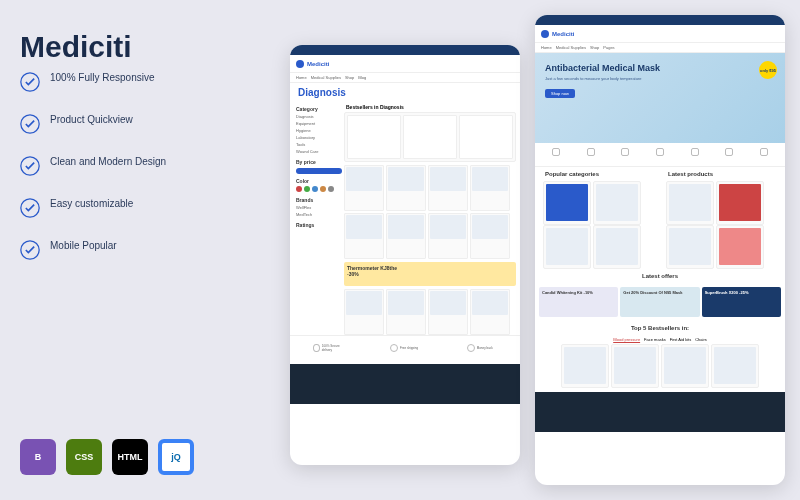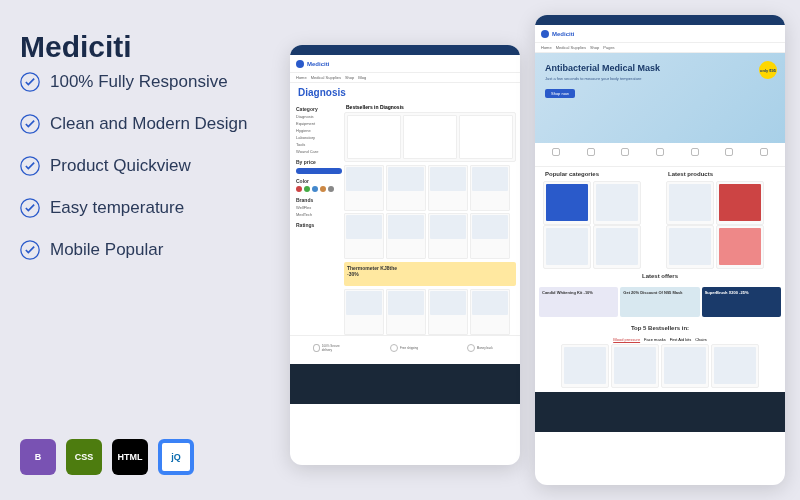--- a/index.html
+++ b/index.html
@@ -1,21 +1,21 @@
 <!DOCTYPE html>
 <html><head>
 <meta charset="utf-8">
 <style>
 *{margin:0;padding:0;box-sizing:border-box;font-family:Arial,sans-serif}
 body{background:#e8e8f0;width:800px;height:500px;overflow:hidden;position:relative}
 .left-panel{position:absolute;left:0;top:0;width:280px;height:500px;padding:30px 20px}
 .brand{font-size:30px;font-weight:600;color:#1a2b4a;margin-bottom:8px}
 .subtitle{font-size:14px;color:#3a4a6a;margin-bottom:40px}
 .features{list-style:none}
-.features li{display:flex;align-items:flex-start;margin-bottom:22px;font-size:17px;color:#2a3a5a}
+.features li{display:flex;align-items:flex-start;margin-bottom:22px;font-size:10px;color:#2a3a5a}
 .check-icon{width:20px;height:20px;margin-right:10px;flex-shrink:0}
 .check-icon svg{width:100%;height:100%}
 .tech-icons{position:absolute;bottom:25px;left:20px;display:flex;gap:10px}
 .tech-badge{width:36px;height:36px;border-radius:6px;display:flex;align-items:center;justify-content:center;font-size:9px;font-weight:bold;color:#fff}
 .tb-bootstrap{background:#7952b3}
 .tb-css{background:#4d7c0f}
 .tb-html{background:#000000}
 .tb-jquery{background:#fff;color:#0769ad;border:4px solid #3b82f6}
 .mockups{position:absolute;left:290px;top:15px;width:500px;height:470px}
 .mockup{position:absolute;background:#fff;border-radius:12px;box-shadow:0 4px 20px rgba(0,0,0,0.15);overflow:hidden}
@@ -78,35 +78,35 @@
             <circle cx="12" cy="12" r="11" fill="none" stroke="#2a5aca" stroke-width="1.5"></circle>
             <path d="M7 12l3 3 7-7" fill="none" stroke="#2a5aca" stroke-width="2"></path>
           </svg></span>
       <span>100% Fully Responsive</span>
     </li>
     <li>
       <span class="check-icon"><svg viewBox="0 0 24 24">
             <circle cx="12" cy="12" r="11" fill="none" stroke="#2a5aca" stroke-width="1.5"></circle>
             <path d="M7 12l3 3 7-7" fill="none" stroke="#2a5aca" stroke-width="2"></path>
           </svg></span>
+      <span>Product Quickview</span>
+    </li>
+    <li>
+      <span class="check-icon"><svg viewBox="0 0 24 24">
+            <circle cx="12" cy="12" r="11" fill="none" stroke="#2a5aca" stroke-width="1.5"></circle>
+            <path d="M7 12l3 3 7-7" fill="none" stroke="#2a5aca" stroke-width="2"></path>
+          </svg></span>
       <span>Clean and Modern Design</span>
     </li>
     <li>
       <span class="check-icon"><svg viewBox="0 0 24 24">
             <circle cx="12" cy="12" r="11" fill="none" stroke="#2a5aca" stroke-width="1.5"></circle>
             <path d="M7 12l3 3 7-7" fill="none" stroke="#2a5aca" stroke-width="2"></path>
           </svg></span>
-      <span>Product Quickview</span>
-    </li>
-    <li>
-      <span class="check-icon"><svg viewBox="0 0 24 24">
-            <circle cx="12" cy="12" r="11" fill="none" stroke="#2a5aca" stroke-width="1.5"></circle>
-            <path d="M7 12l3 3 7-7" fill="none" stroke="#2a5aca" stroke-width="2"></path>
-          </svg></span>
-      <span>Easy temperature</span>
+      <span>Easy customizable</span>
     </li>
     <li>
       <span class="check-icon"><svg viewBox="0 0 24 24">
             <circle cx="12" cy="12" r="11" fill="none" stroke="#2a5aca" stroke-width="1.5"></circle>
             <path d="M7 12l3 3 7-7" fill="none" stroke="#2a5aca" stroke-width="2"></path>
           </svg></span>
       <span>Mobile Popular</span>
     </li>
   </ul>
   <div class="tech-icons">

